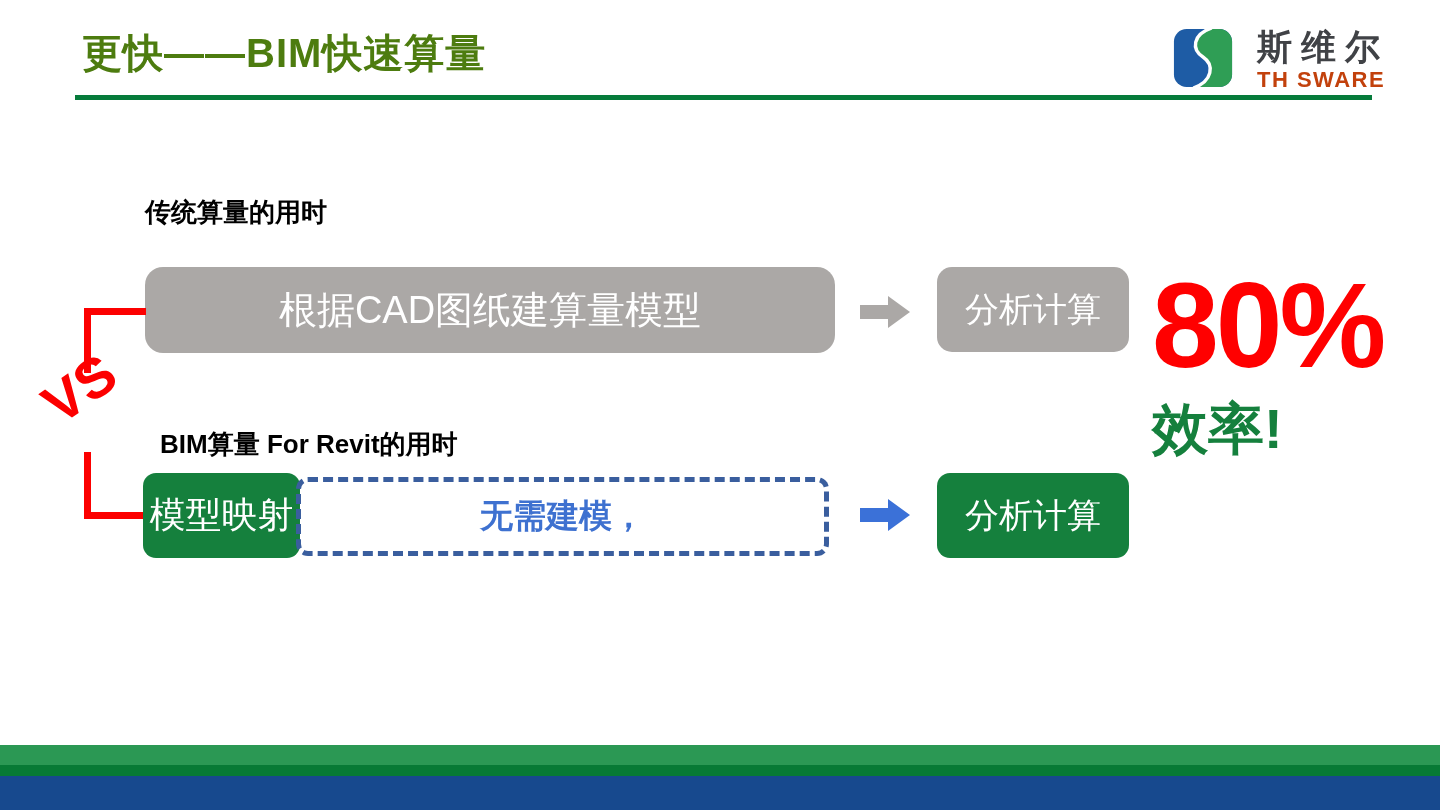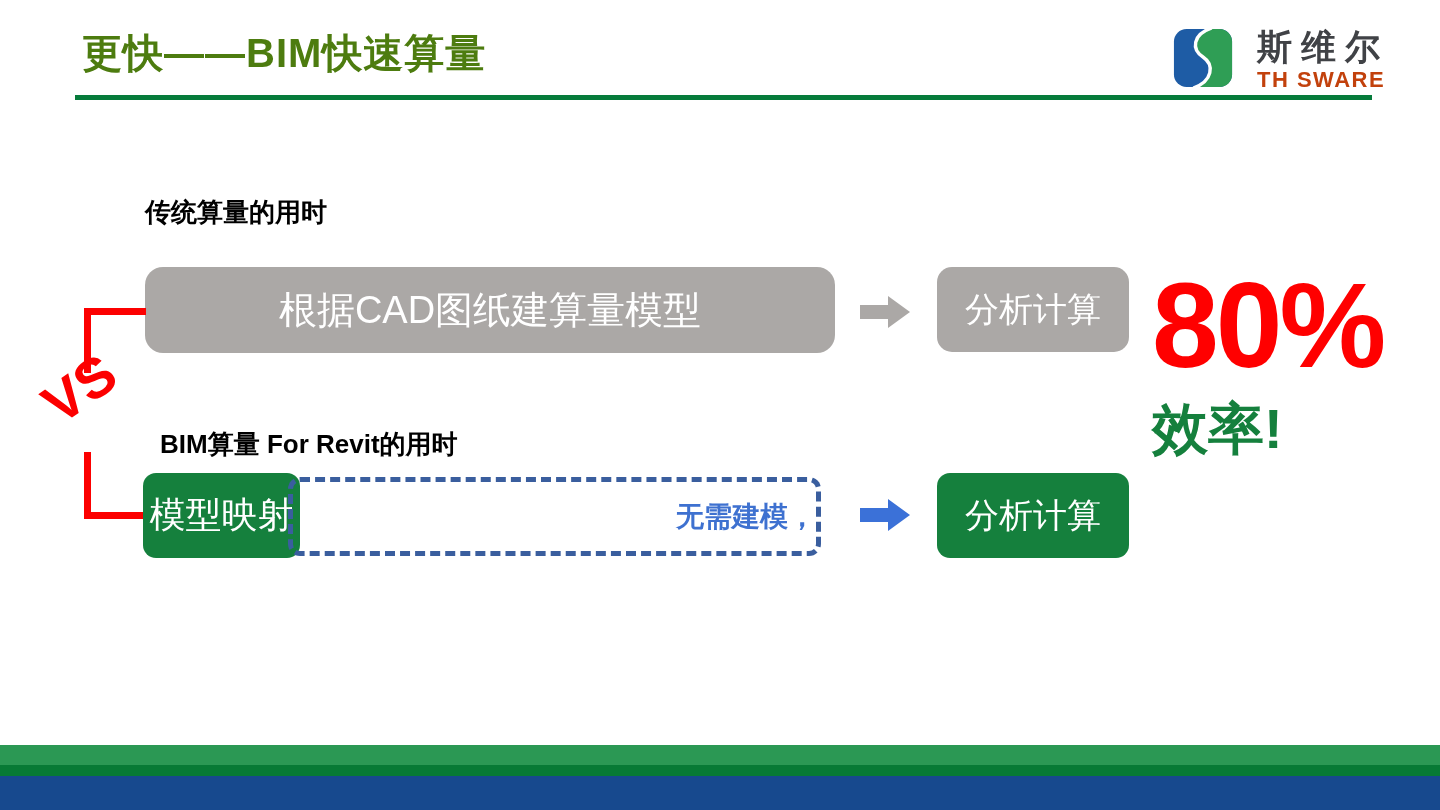--- a/index.html
+++ b/index.html
@@ -38,24 +38,24 @@
     color:#ffffff; white-space:nowrap;
   }
   .gray  { background:#ABA8A6; }
   .blue  { background:#15803d; }
   .box-cad   { left:145px; top:267px; width:690px; height:86px; border-radius:18px; font-size:38px; }
   .box-gray-analysis { left:937px; top:267px; width:192px; height:85px; border-radius:15px; font-size:34px; }
   .box-mapping { left:143px; top:473px; width:157px; height:85px; border-radius:13px; font-size:36px; }
   .box-blue-analysis { left:937px; top:473px; width:192px; height:85px; border-radius:13px; font-size:34px; }
   
   .note-box {
-    position:absolute; left:288px; top:477px; width:533px; height:79px;
+    position:absolute; left:296px; top:477px; width:533px; height:79px;
     border:5px dashed #3A5E9E; border-radius:12px;
-    display:flex; align-items:center; justify-content:flex-end;
-    font-size:28px; white-space:nowrap;
+    display:flex; align-items:center; justify-content:center;
+    font-size:33px; white-space:nowrap;
   }
   .note-blue { color:#3E71D0; font-weight:bold; }
   .note-red  { color:#FF0000; }
   
   .arrow { position:absolute; width:50px; height:32px; }
   .arrow-gray { left:860px; top:296px; }
   .arrow-blue { left:860px; top:499px; }
   
   .result { position:absolute; left:1152px; top:262px; width:288px; }
   .result-line1 { font-size:56px; font-weight:bold; color:#000; line-height:1.45; }

